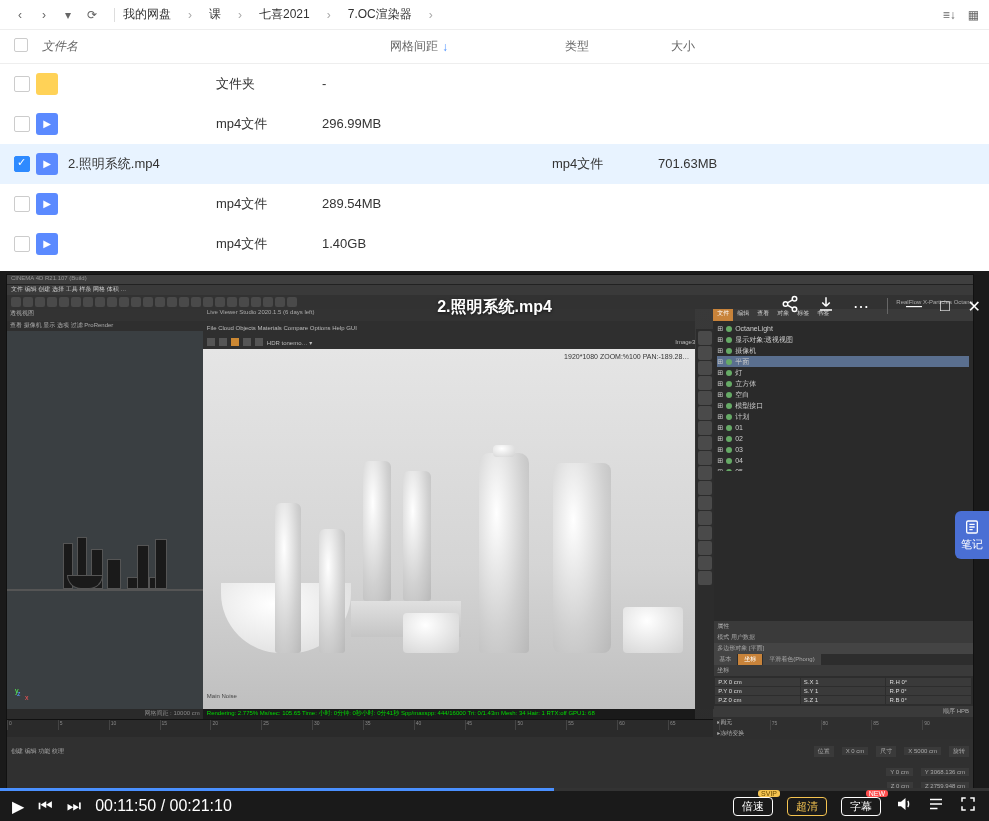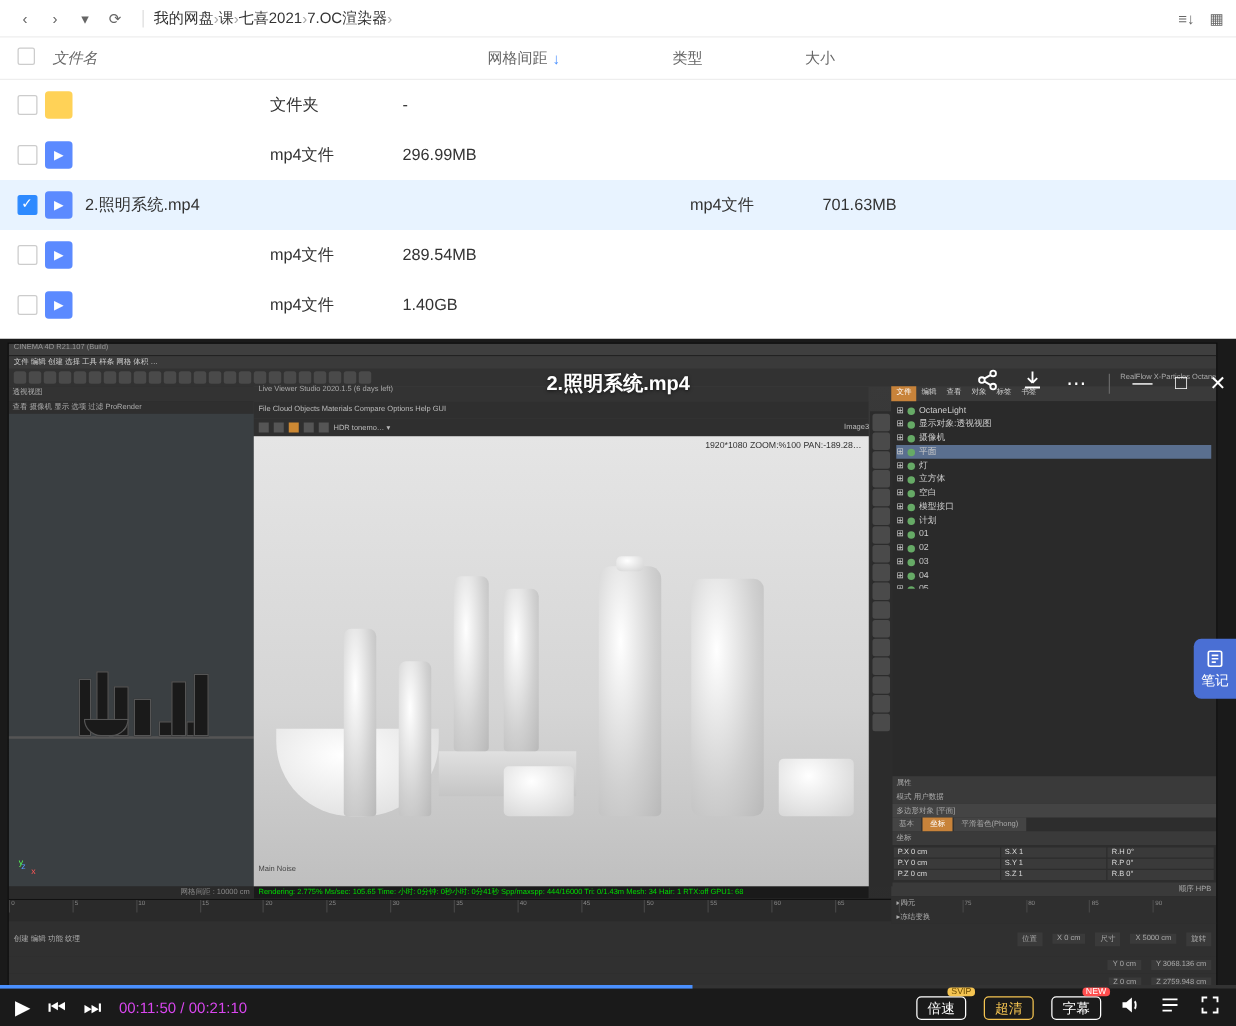--- a/index.html
+++ b/index.html
@@ -2,31 +2,31 @@
 <html><head>
 <meta charset="utf-8">
 <style>
 * { margin: 0; padding: 0; box-sizing: border-box; font-family: "Microsoft YaHei", Arial, sans-serif; }
 body { width: 989px; height: 821px; background: #fff; overflow: hidden; position: relative; }
 
 
 .topbar { height: 30px; display: flex; align-items: center; padding: 0 10px; border-bottom: 1px solid #eee; font-size: 12px; color: #333; }
 .topbar .navbtn { width: 20px; height: 20px; display: flex; align-items: center; justify-content: center; margin-right: 4px; cursor: pointer; color: #666; }
 .topbar .divider { width: 1px; height: 14px; background: #ddd; margin: 0 8px; }
-.breadcrumb { display: flex; align-items: center; gap: 0; color: #333; }
+.breadcrumb { display: flex; align-items: center; gap: 17px; color: #333; }
 .breadcrumb .crumb { cursor: pointer; }
 .breadcrumb .sep { color: #aaa; }
 .topbar .right-icons { margin-left: auto; display: flex; gap: 12px; color: #666; }
 
 
 .header-row { height: 34px; display: flex; align-items: center; padding-left: 14px; border-bottom: 1px solid #eee; font-size: 12px; color: #666; }
 .col-check { width: 22px; }
 .col-name { width: 354px; padding-left: 6px; font-style: italic; }
 .col-time { width: 148px; display: flex; align-items: center; gap: 4px; }
-.col-type { width: 106px; }
+.col-type { width: 106px; margin-left: 27px; }
 .col-size { width: 100px; }
 .sort-arrow { color: #4a90ff; font-size: 12px; }
 
 
 .file-row { height: 40px; display: flex; align-items: center; padding-left: 14px; font-size: 13px; color: #333; border-bottom: 1px solid transparent; }
 .file-row.selected { background: #e8f3ff; }
 .file-row .chk { width: 16px; height: 16px; border: 1px solid #ccc; border-radius: 2px; margin-right: 6px; background: #fff; position: relative; }
 .file-row .chk.on { background: #2e8aff; border-color: #2e8aff; }
 .file-row .chk.on::after { content: "✓"; color: #fff; font-size: 11px; position: absolute; top: -1px; left: 2px; }
 .file-row .icon { width: 22px; height: 22px; margin-right: 10px; border-radius: 3px; display: flex; align-items: center; justify-content: center; }
@@ -105,21 +105,21 @@
 .player-topbar { position: absolute; top: 24px; right: 8px; display: flex; gap: 18px; align-items: center; z-index: 50; }
 .player-topbar .pbtn { color: #fff; font-size: 16px; cursor: pointer; }
 .player-title { position: absolute; top: 26px; left: 0; right: 0; text-align: center; color: #fff; font-size: 16px; font-weight: bold; text-shadow: 0 1px 3px rgba(0,0,0,0.6); z-index: 50; }
 
 
 .notes-btn { position: absolute; right: 0; top: 240px; width: 34px; height: 48px; background: #4a6fd4; border-radius: 6px 0 0 6px; color: #fff; font-size: 11px; display: flex; flex-direction: column; align-items: center; justify-content: center; gap: 2px; z-index: 60; }
 
 
 .player-controls { position: absolute; left: 0; bottom: 0; width: 989px; height: 30px; background: #1a1a1a; display: flex; align-items: center; padding: 0 12px; gap: 14px; color: #fff; font-size: 13px; z-index: 60; }
 .player-controls .cbtn { cursor: pointer; font-size: 16px; }
-.player-controls .time { font-size: 12px; color: #d946ef; }
+.player-controls .time { font-size: 16px; color: #ffffff; }
 .player-controls .spacer { flex: 1; }
 .player-controls .pill { border: 1px solid #fff; border-radius: 4px; padding: 1px 8px; font-size: 11px; position: relative; cursor: pointer; }
 .player-controls .pill.gold { border-color: #f5c451; color: #f5c451; }
 .player-controls .pill .badge { position: absolute; top: -8px; right: -8px; font-size: 7px; background: #f5c451; color: #6a4a00; padding: 0 3px; border-radius: 3px; }
 .player-controls .pill .badge.red { background: #ff4d4d; color: #fff; }
 
 .progress-line { position: absolute; left: 0; bottom: 30px; width: 989px; height: 3px; background: #333; z-index: 60; }
 .progress-line .done { height: 100%; background: #4a90ff; width: 56%; }
 </style>
 </head>

